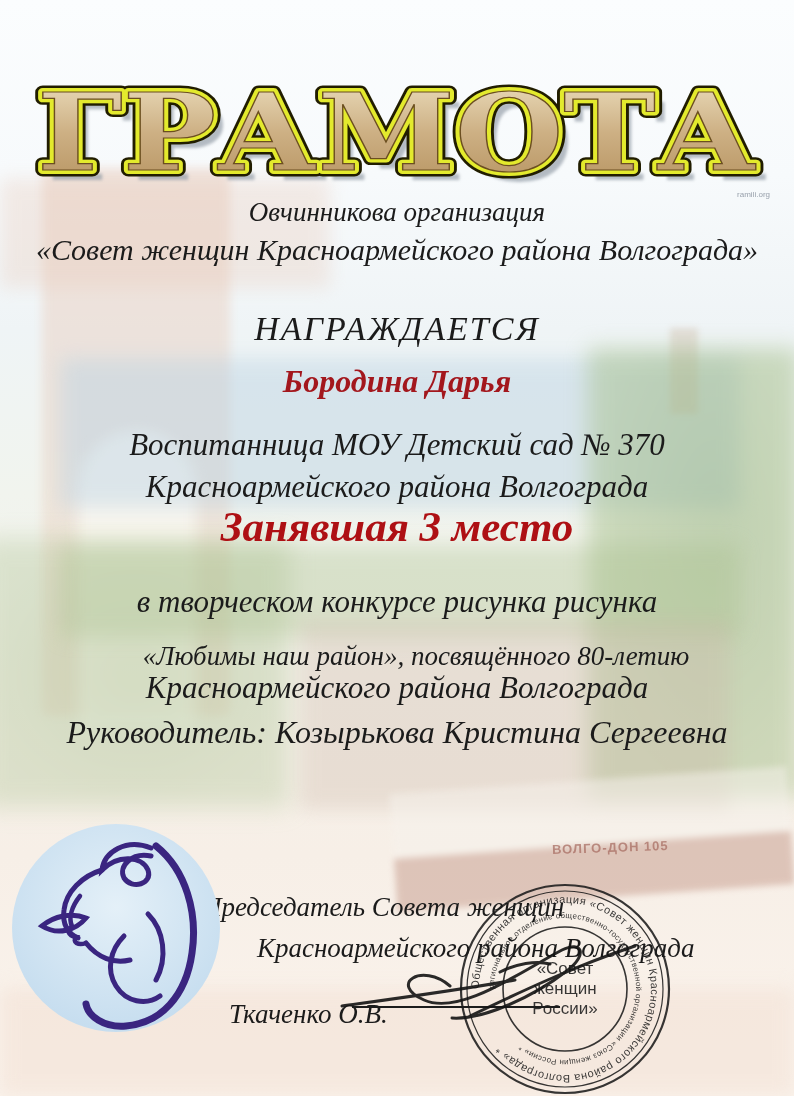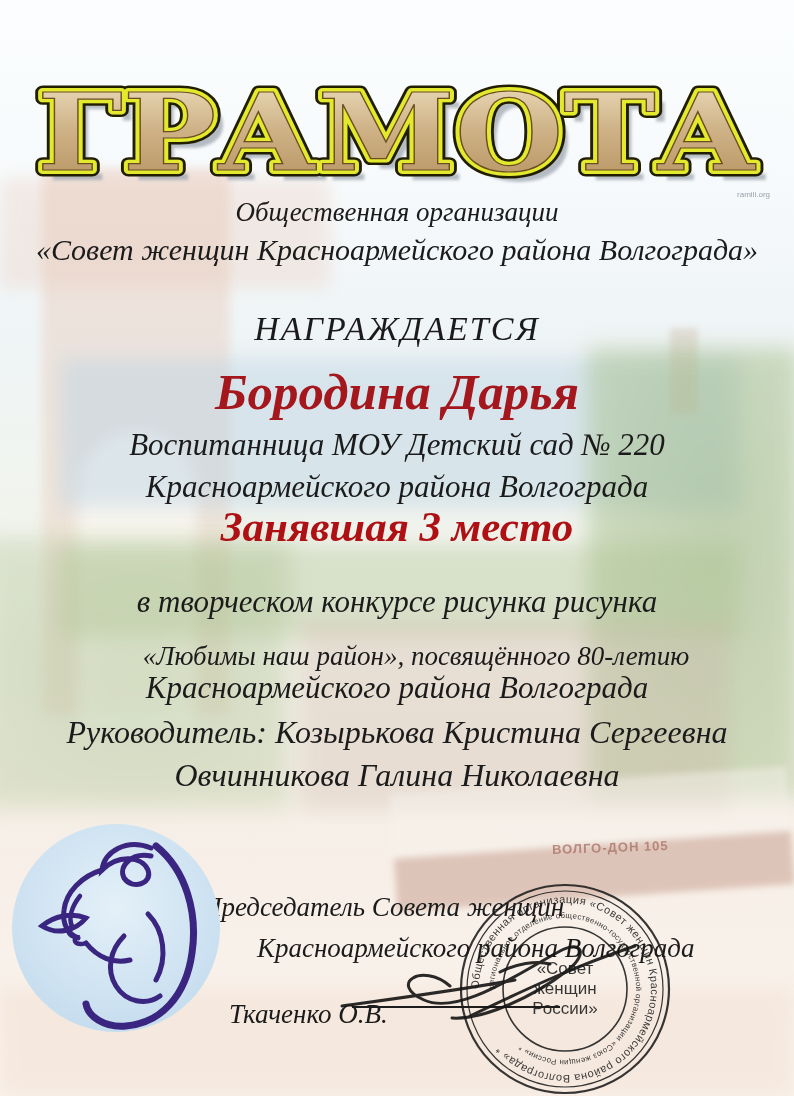--- a/index.html
+++ b/index.html
@@ -21,21 +21,21 @@
   .canal-mid{left:300px;top:620px;width:430px;height:190px;background:#ccb8a9;opacity:.32;filter:blur(9px);}
   .ship{left:393px;top:780px;width:398px;height:118px;background:linear-gradient(180deg,#f6f2ec 0 55%,#c59a8b 55% 100%);opacity:.5;filter:blur(3px);transform:rotate(-4deg);}
   .bottom-tint{left:0;top:988px;width:794px;height:108px;background:#f2dfd2;opacity:.5;filter:blur(9px);}
   .ship-label{left:552px;top:840px;font-family:"Liberation Sans",sans-serif;font-size:13px;font-weight:bold;color:#a96f64;opacity:.75;letter-spacing:1px;transform:rotate(-2deg);}
   
   .line{position:absolute;left:0;width:100%;text-align:center;font-style:italic;color:#1b1b1b;z-index:2;}
   .watermark{position:absolute;top:190px;right:24px;font-family:Liberation Sans, sans-serif;font-size:8px;color:#99a1ac;z-index:2;}
   .org1{top:197px;font-size:27px;}
   .org2{top:233px;font-size:30px;}
   .nagr{top:310px;font-size:34px;letter-spacing:2px;}
-  .name{top:363px;font-size:51px;color:#a3171d;font-weight:bold;}
+  .name{top:363px;font-size:32px;color:#a3171d;font-weight:bold;}
   .b1{top:427px;font-size:31px;}
   .b2{top:469px;font-size:31px;}
   .zan{top:502px;font-size:43px;color:#ae1014;font-weight:bold;}
   .c1{top:584px;font-size:31px;}
   .c2{top:641px;font-size:27px;padding-left:19px;}
   .c3{top:670px;font-size:31px;}
   .r1{top:714px;font-size:32px;}
   .r2{top:757px;font-size:32px;}
   .sig{position:absolute;font-style:italic;font-size:27px;color:#1b1b1b;z-index:2;white-space:nowrap;}
   .s1{left:202px;top:892px;}
@@ -83,32 +83,31 @@
         <text x="390" y="110" fill="#97a0aa" opacity="0.7" filter="url(#soft)" textLength="720" lengthAdjust="spacingAndGlyphs">ГРАМОТА</text>
         <text x="380" y="100" fill="none" stroke="#211d00" stroke-width="13" stroke-linejoin="round" textLength="720" lengthAdjust="spacingAndGlyphs">ГРАМОТА</text>
         <text x="380" y="100" fill="none" stroke="#e3ea2d" stroke-width="8" stroke-linejoin="round" textLength="720" lengthAdjust="spacingAndGlyphs">ГРАМОТА</text>
         <text x="380" y="100" fill="url(#gold)" stroke="#6b4e21" stroke-width="1.2" textLength="720" lengthAdjust="spacingAndGlyphs">ГРАМОТА</text>
       </g>
     </svg>
   </div>
 
   <div class="watermark">ramili.org</div>
 
-  <div class="line org1">Общественная организации</div>
+  <div class="line org1">Овчинникова организация</div>
   <div class="line org2">«Совет женщин Красноармейского района Волгограда»</div>
   <div class="line nagr">НАГРАЖДАЕТСЯ</div>
   <div class="line name">Бородина Дарья</div>
-  <div class="line b1">Воспитанница МОУ Детский сад № 220</div>
+  <div class="line b1">Воспитанница МОУ Детский сад № 370</div>
   <div class="line b2">Красноармейского района Волгограда</div>
   <div class="line zan">Занявшая 3 место</div>
   <div class="line c1">в творческом конкурсе рисунка рисунка</div>
   <div class="line c2">«Любимы наш район», посвящённого 80-летию</div>
   <div class="line c3">Красноармейского района Волгограда</div>
   <div class="line r1">Руководитель: Козырькова Кристина Сергеевна</div>
-  <div class="line r2">Овчинникова Галина Николаевна</div>
 
   <div class="sig s1">Председатель Совета женщин</div>
   <div class="sig s2">Красноармейского района Волгограда</div>
   <div class="sig s3">Ткаченко О.В.</div>
   <div class="sig-line"></div>
 
   <div class="logo">
     <svg width="220" height="220" viewBox="0 0 220 220">
       <defs>
         <radialGradient id="lg" cx="0.5" cy="0.4" r="0.8">

